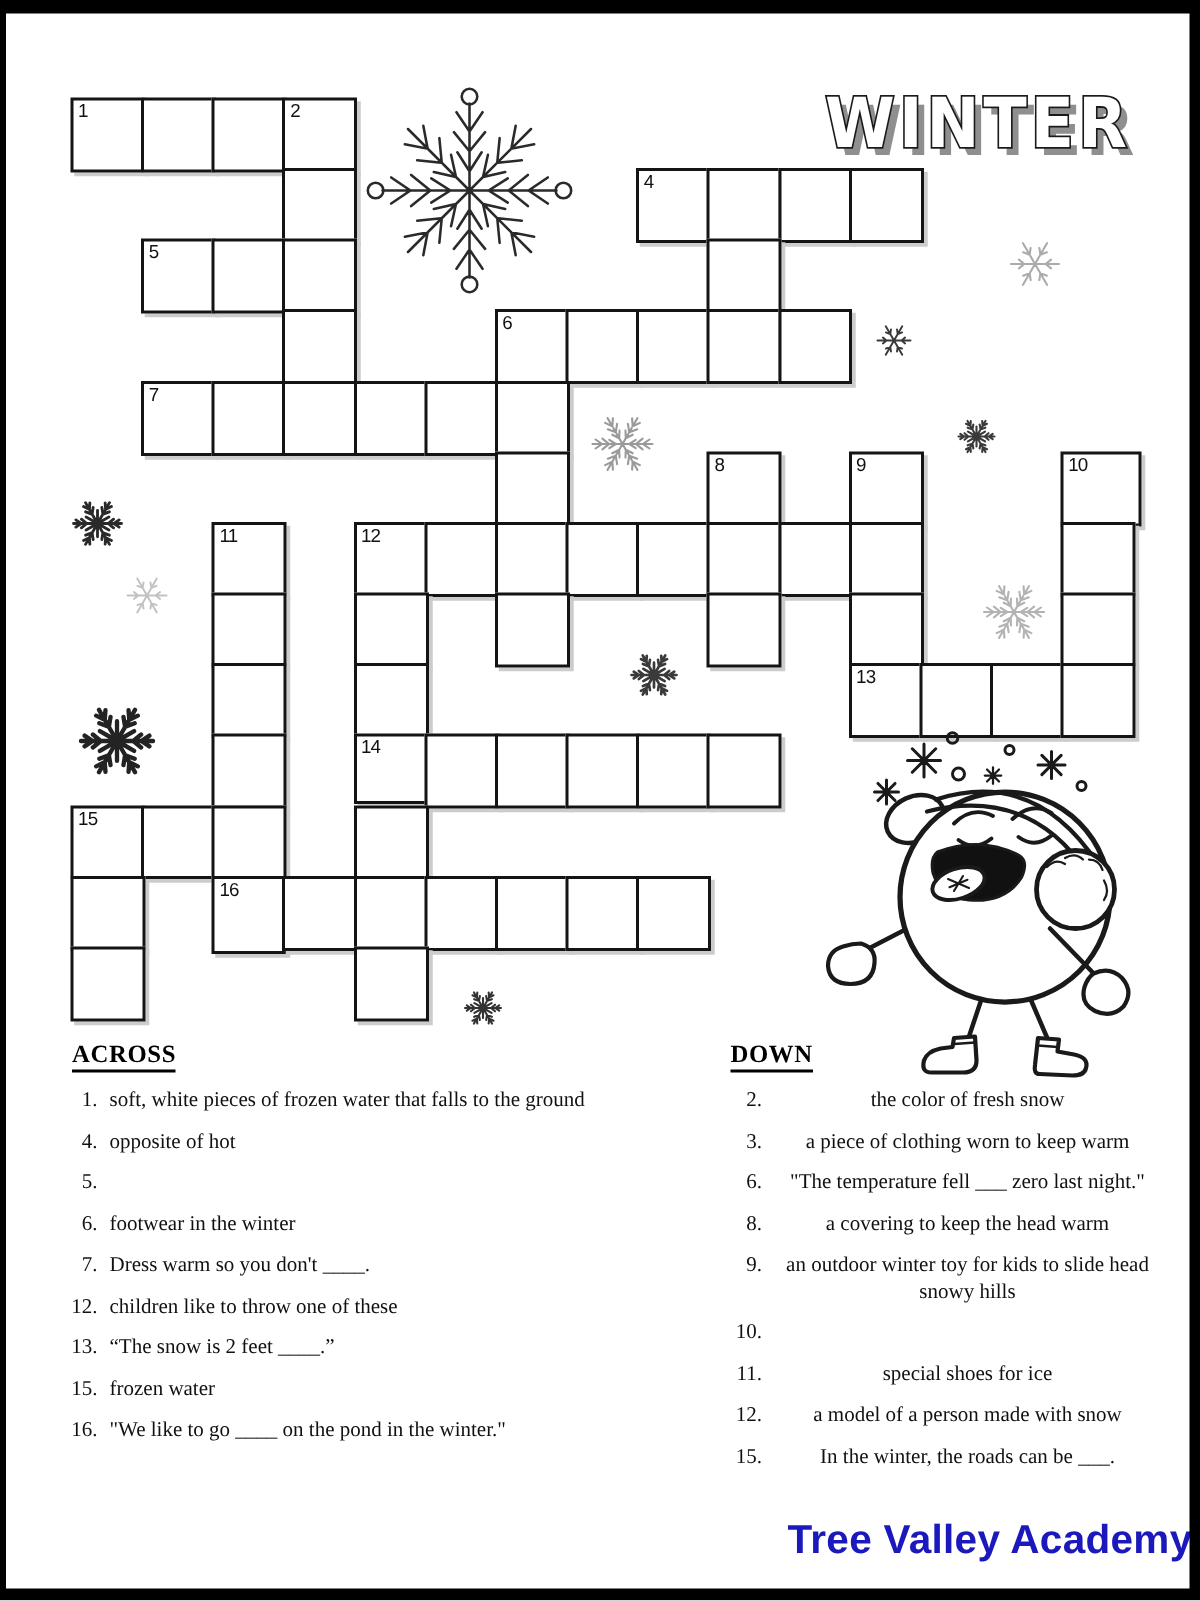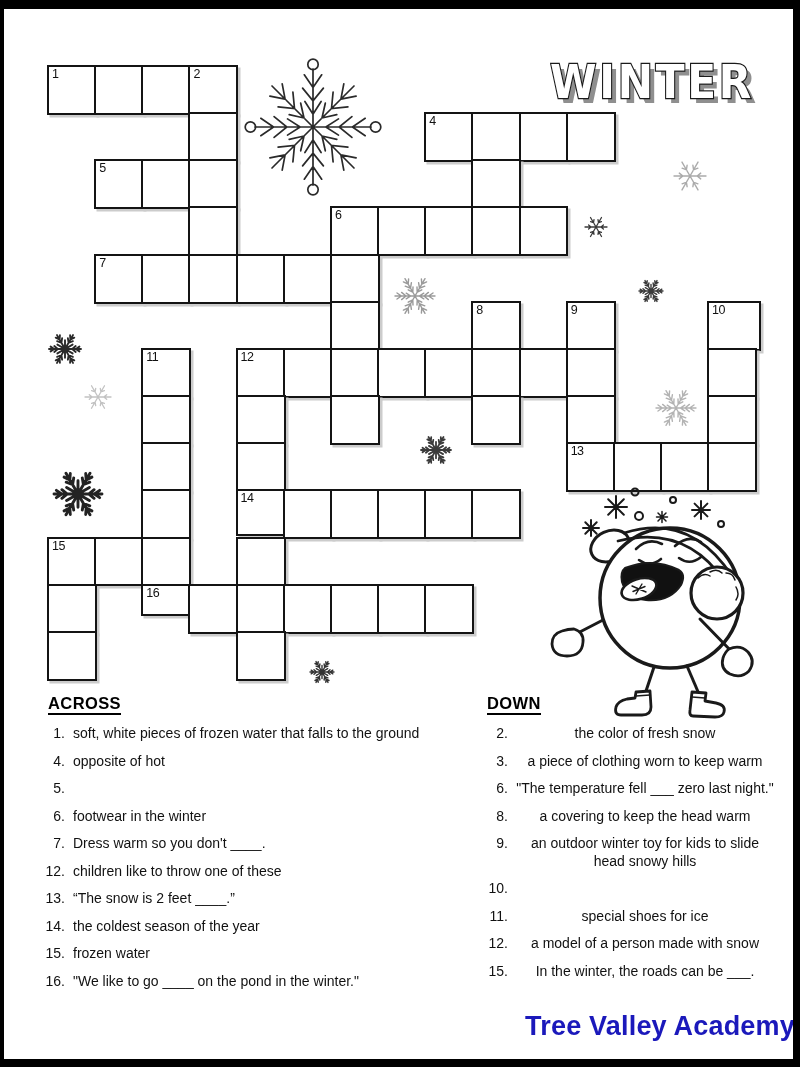--- a/index.html
+++ b/index.html
@@ -27,21 +27,21 @@
   #title-svg{position:absolute;left:546px;top:50px;z-index:6;}
   #title-svg text{
     font-family:"DejaVu Sans","Liberation Sans",sans-serif;
     font-weight:bold;font-size:46px;letter-spacing:3px;
   }
   .title-shadow{fill:#8f8f8f;}
   .title-main{fill:#ffffff;stroke:#1a1a1a;stroke-width:2.4px;paint-order:stroke;}
   
   #snowman{position:absolute;left:540px;top:486px;z-index:6;}
   
-  .clues{position:absolute;z-index:10;color:#111;}
+  .clues{position:absolute;z-index:10;color:#111;font-family:Liberation Serif, serif;}
   #across-clues{left:38px;top:694px;width:410px;}
   #down-clues{left:477px;top:694px;width:305px;}
   .clues h2{
     display:inline-block;margin:0 0 10px 10px;font-size:16.5px;line-height:18px;
     font-weight:bold;letter-spacing:0.4px;color:#000;
     border-bottom:2px solid #000;padding-bottom:1px;
   }
   .clue{display:flex;margin:0 0 10px 0;}
   .cnum{
     flex:0 0 27px;text-align:right;margin-right:8px;
@@ -188,21 +188,21 @@
       <div class="cell" style="left: 377.05px; top: 489.35px; width: 49.95px; height: 49.95px;"></div>
       <div class="cell" style="left: 424.2px; top: 489.35px; width: 49.95px; height: 49.95px;"></div>
       <div class="cell" style="left: 471.35px; top: 489.35px; width: 49.95px; height: 49.95px;"></div>
       <div class="cell" style="left: 47px; top: 536.5px; width: 49.95px; height: 49.95px;">
         <span class="num">15</span>
       </div>
       <div class="cell" style="left: 94.15px; top: 536.5px; width: 49.95px; height: 49.95px;"></div>
       <div class="cell" style="left: 141.3px; top: 536.5px; width: 49.95px; height: 49.95px;"></div>
       <div class="cell" style="left: 235.6px; top: 536.5px; width: 49.95px; height: 49.95px;"></div>
       <div class="cell" style="left: 47px; top: 583.65px; width: 49.95px; height: 49.95px;"></div>
-      <div class="cell" style="left: 141.3px; top: 583.65px; width: 49.95px; height: 32px;">
+      <div class="cell" style="left: 141.3px; top: 583.65px; width: 49.95px; height: 52px;">
         <span class="num">16</span>
       </div>
       <div class="cell" style="left: 188.45px; top: 583.65px; width: 49.95px; height: 49.95px;"></div>
       <div class="cell" style="left: 235.6px; top: 583.65px; width: 49.95px; height: 49.95px;"></div>
       <div class="cell" style="left: 282.75px; top: 583.65px; width: 49.95px; height: 49.95px;"></div>
       <div class="cell" style="left: 329.9px; top: 583.65px; width: 49.95px; height: 49.95px;"></div>
       <div class="cell" style="left: 377.05px; top: 583.65px; width: 49.95px; height: 49.95px;"></div>
       <div class="cell" style="left: 424.2px; top: 583.65px; width: 49.95px; height: 49.95px;"></div>
       <div class="cell" style="left: 47px; top: 630.8px; width: 49.95px; height: 49.95px;"></div>
       <div class="cell" style="left: 235.6px; top: 630.8px; width: 49.95px; height: 49.95px;"></div>
@@ -293,24 +293,20 @@
         </div>
         <div class="clue">
           <span class="cnum">12.</span>
           <div class="ctext">children like to throw one of these</div>
         </div>
         <div class="clue">
           <span class="cnum">13.</span>
           <div class="ctext">“The snow is 2 feet ____.”</div>
         </div>
         <div class="clue">
-          <span class="cnum">14.</span>
-          <div class="ctext">the coldest season of the year</div>
-        </div>
-        <div class="clue">
           <span class="cnum">15.</span>
           <div class="ctext">frozen water</div>
         </div>
         <div class="clue">
           <span class="cnum">16.</span>
           <div class="ctext">"We like to go ____ on the pond in the winter."</div>
         </div>
       </div>
   </div>
 

